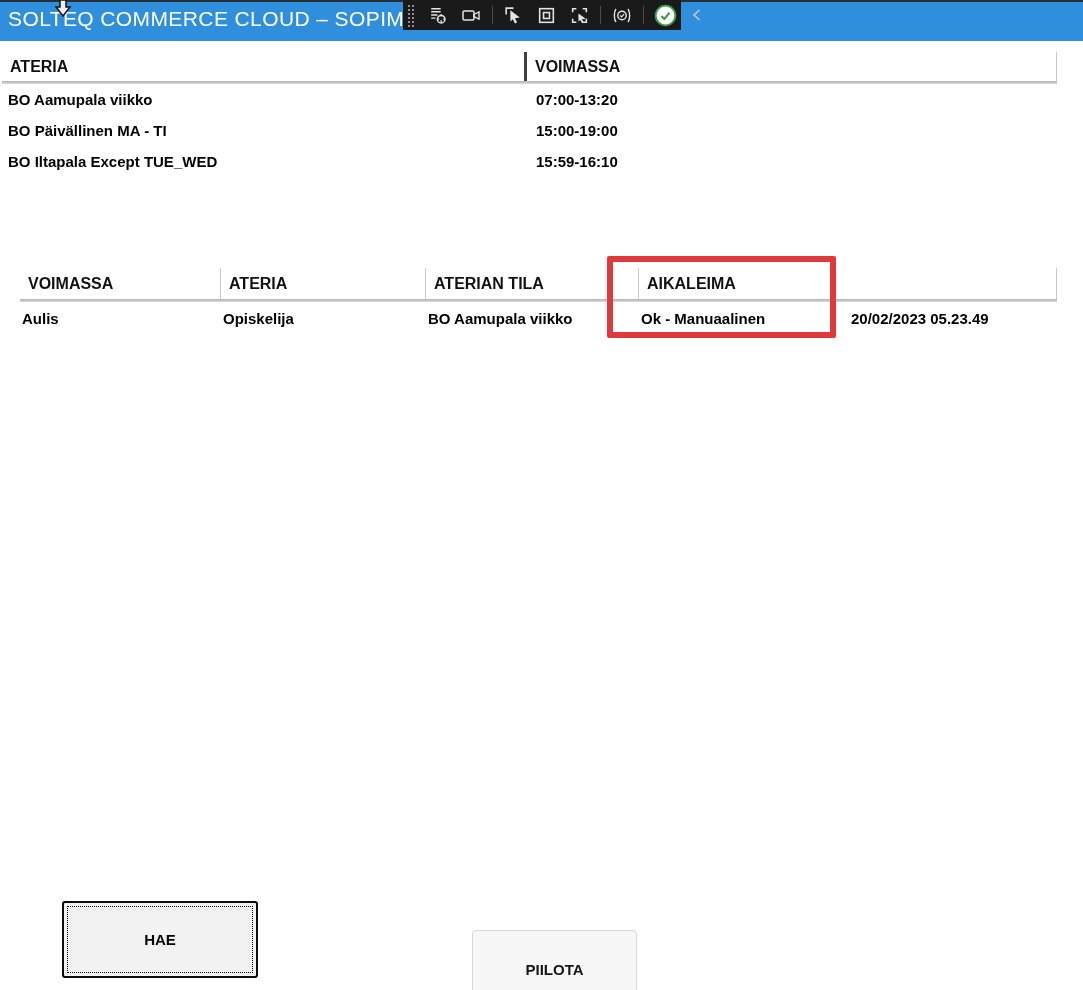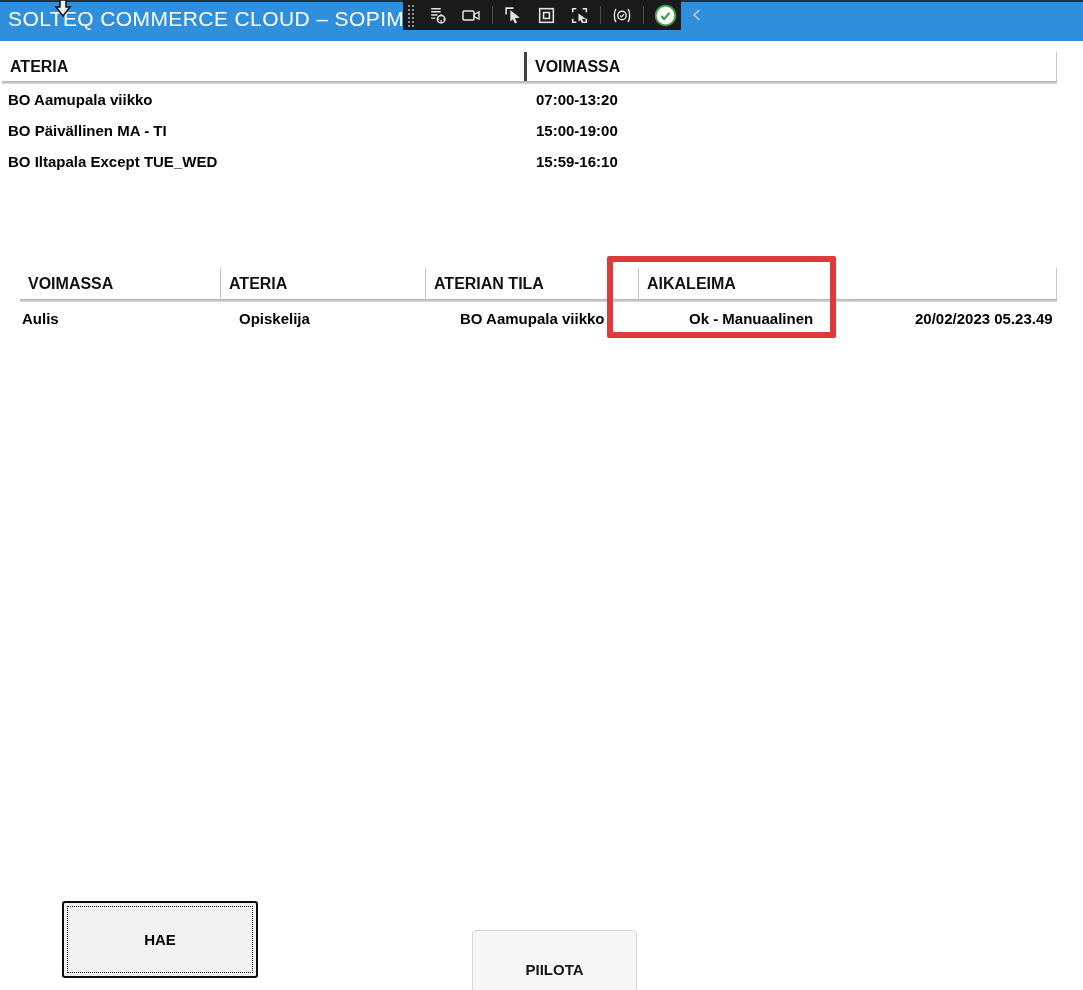--- a/index.html
+++ b/index.html
@@ -44,21 +44,21 @@
   .meal-header .hdr-cell + .hdr-cell { border-left:3px solid #404040; }
   .meal-header::after { content:""; position:absolute; right:0; top:0; bottom:0; width:1px; background:#c9c9c9; }
   .meal-row { display:grid; grid-template-columns:528px 1fr; height:31px; align-items:center; padding-left:6px; }
 
   
   .person-table { position:absolute; left:20px; top:268px; width:1037px; }
   .person-header { position:relative; display:grid; grid-template-columns:200px 205px 213px 210px 1fr; height:31px; align-items:center; }
   .person-header .hdr-cell { padding-left:8px; height:100%; display:flex; align-items:center; }
   .person-header .hdr-cell + .hdr-cell { border-left:1px solid #c9c9c9; }
   .person-header::after { content:""; position:absolute; right:0; top:0; bottom:0; width:1px; background:#c9c9c9; }
-  .person-row { display:grid; grid-template-columns:201px 205px 213px 210px 1fr; height:33px; align-items:center; padding-left:2px;gap:16px; }
+  .person-row { display:grid; grid-template-columns:201px 205px 213px 210px 1fr; height:33px; align-items:center; padding-left:2px; }
 
   
   .highlight-box {
     position:absolute; left:607px; top:256px; width:229px; height:82px;
     border:6px solid #e0393b; border-radius:2px; z-index:4; pointer-events:none;
   }
 
   
   .hae-btn {
     position:absolute; left:62px; top:901px; width:196px; height:77px;

